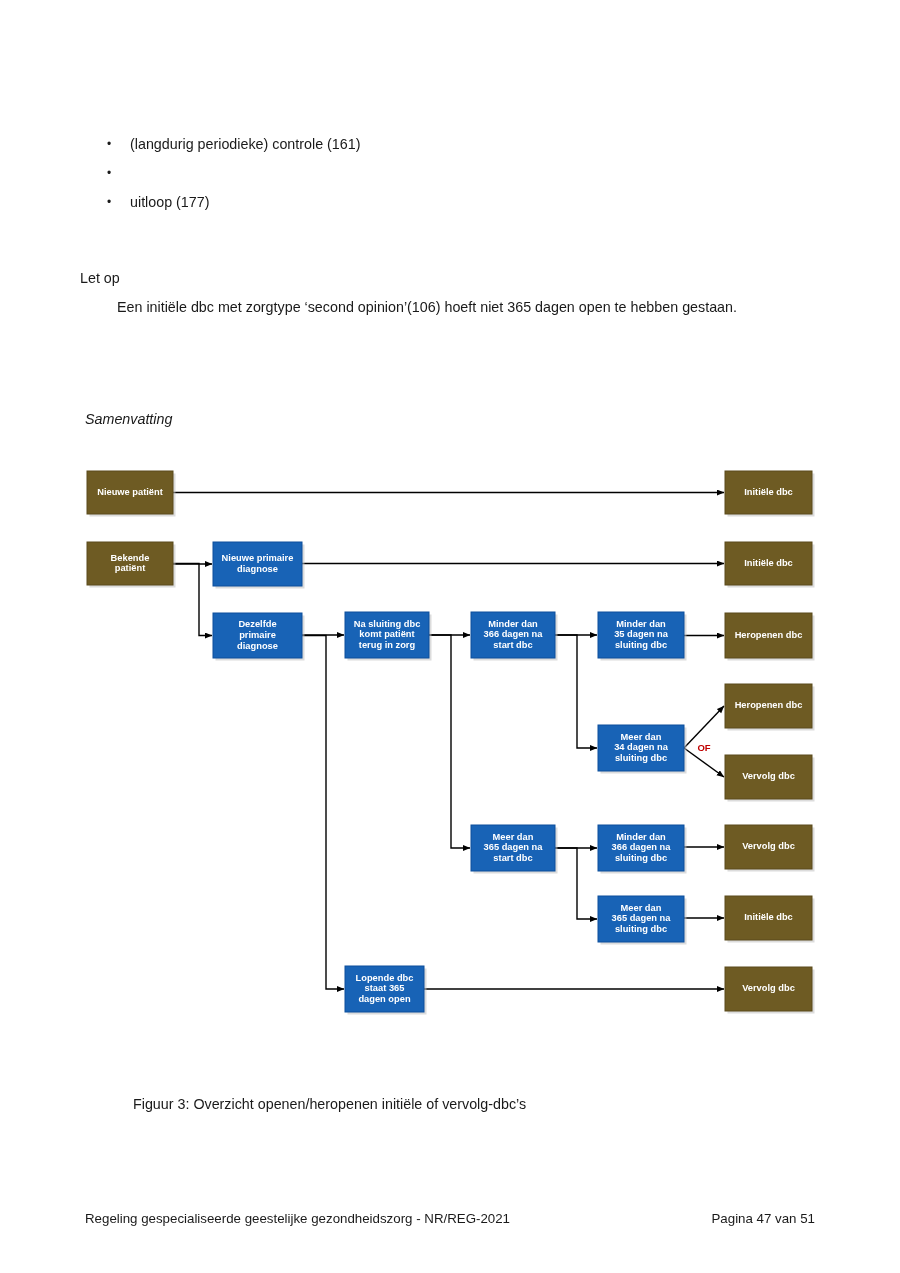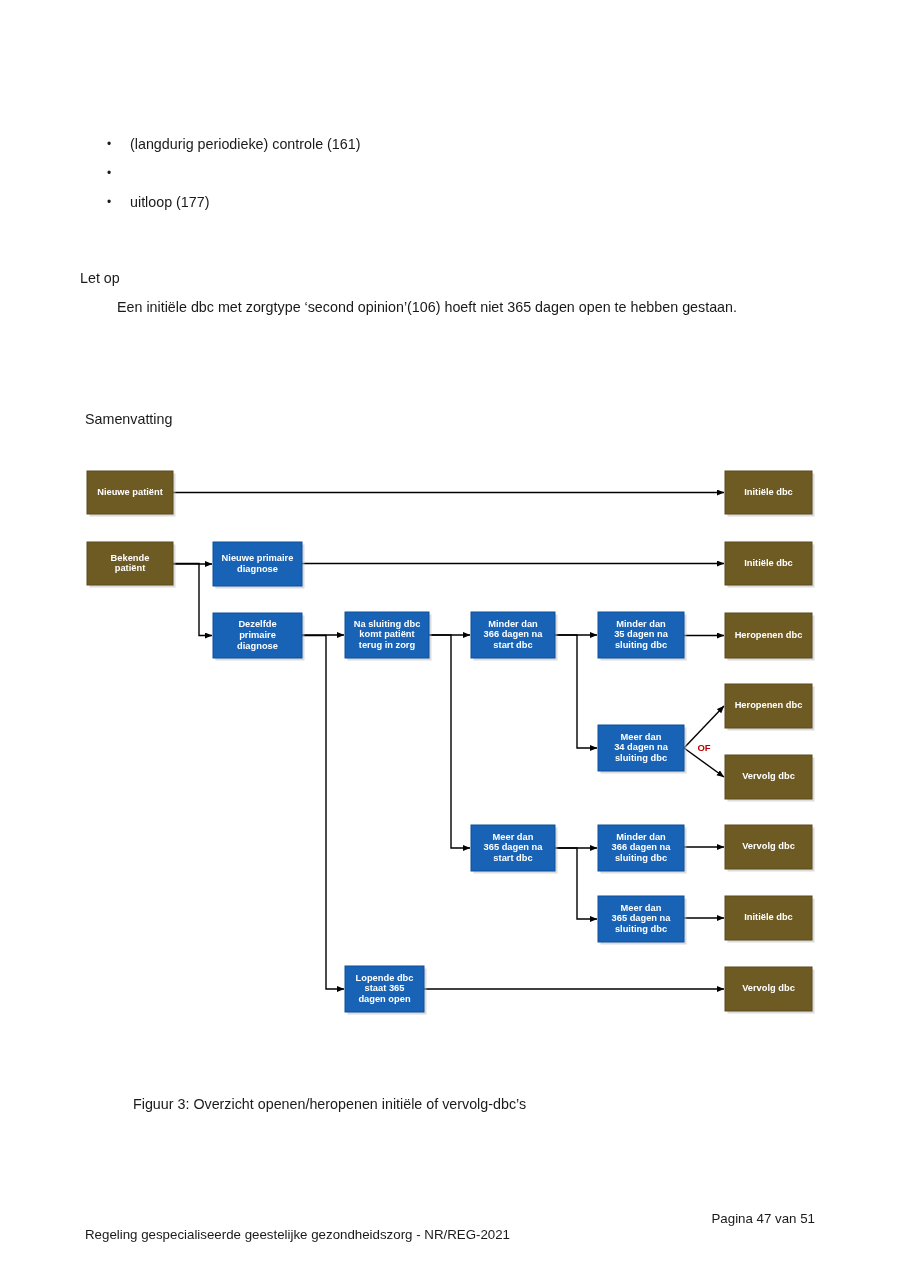--- a/index.html
+++ b/index.html
@@ -69,20 +69,21 @@
     font-size: 14.3px;
     line-height: 20px;
     color: #1a1a1a;
     margin-left: 32px;
   }
   .samenvatting {
     position: absolute;
     left: 85px;
     top: 411px;
     font-size: 14.3px;
+    font-style: italic;
     color: #1a1a1a;
   }
 
   
   .figure {
     position: absolute;
     left: 0px;
     top: 455px;
     width: 900px;
     height: 580px;
@@ -114,21 +115,20 @@
     margin-left: 48px;
   }
 
   
   .footer-left {
     position: absolute;
     left: 85px;
     top: 1211px;
     font-size: 13.3px;
     color: #1a1a1a;
-    margin-top: 16px;
   }
   .footer-right {
     position: absolute;
     right: 85px;
     top: 1211px;
     font-size: 13.3px;
     color: #1a1a1a;
     text-align: right;
   }
 </style>

